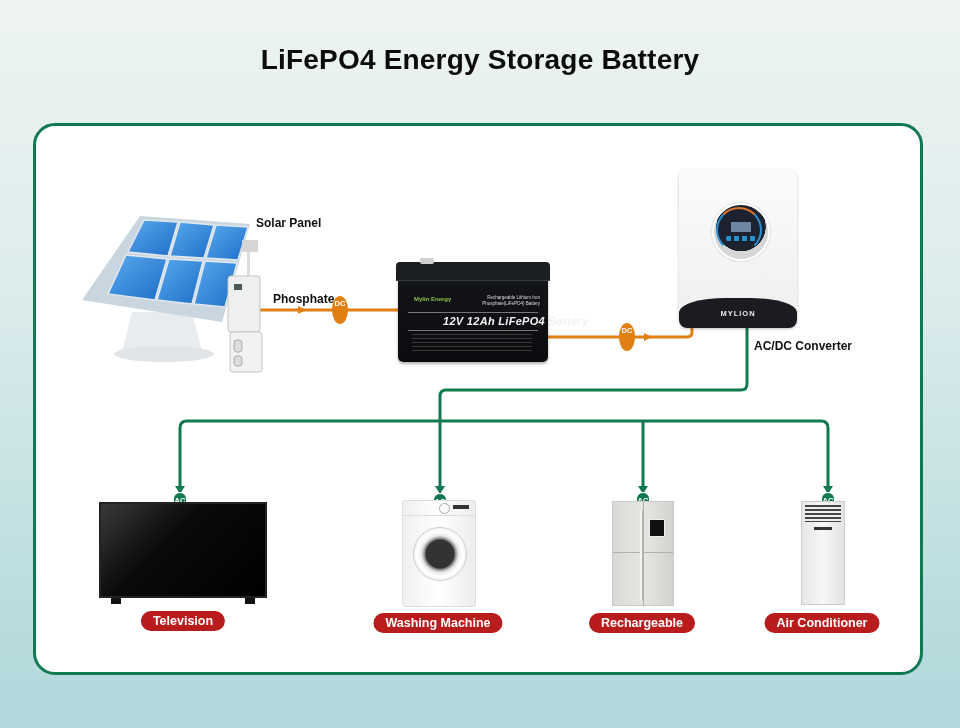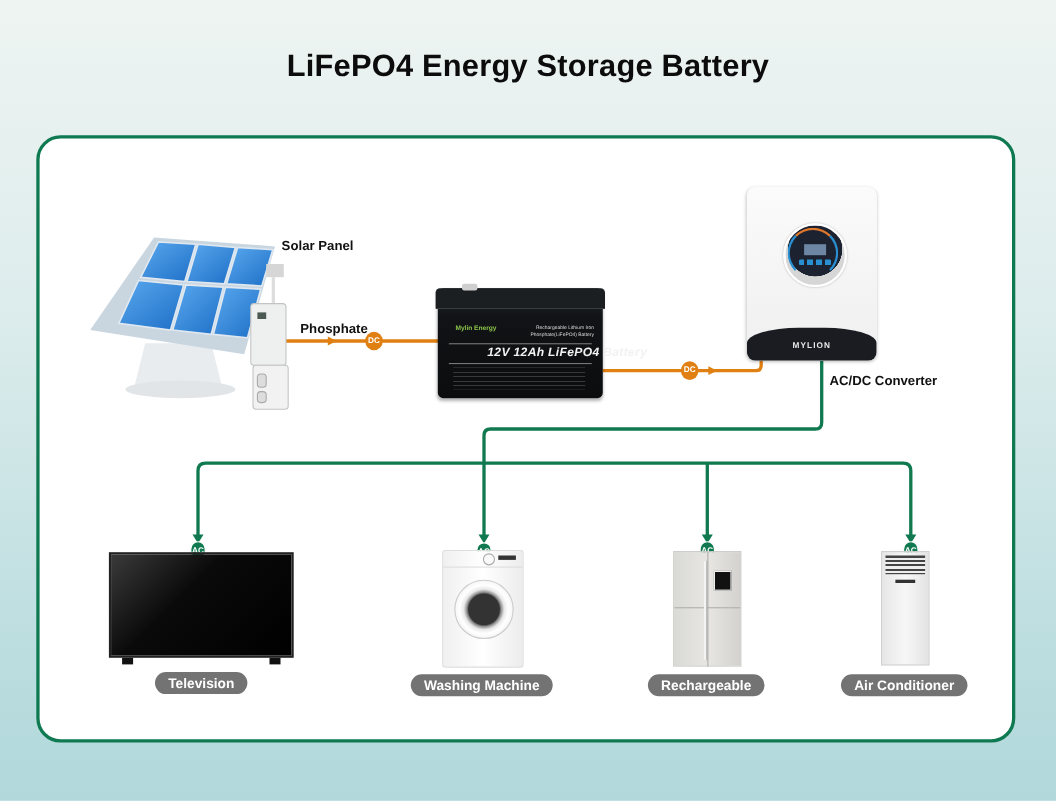--- a/index.html
+++ b/index.html
@@ -13,25 +13,25 @@
     font-size:28px; font-weight:bold; color:#0c0c0c; letter-spacing:0.2px;
   }
   .panel {
     position:absolute; left:33px; top:123px; width:890px; height:552px;
     background:#fff; border:3px solid #0f7a52; border-radius:22px; box-sizing:border-box;
   }
   svg.wires { position:absolute; left:0; top:0; width:960px; height:728px; }
   .label { position:absolute; font-size:12px; font-weight:bold; color:#111; white-space:nowrap; }
   .pill {
     position:absolute; height:20px; line-height:20px; padding:0 12px; border-radius:10px;
-    background:#737373; color:#fff; font-size:12.5px; font-weight:bold; white-space:nowrap;
+    background:#b91c1c; color:#fff; font-size:12.5px; font-weight:bold; white-space:nowrap;
     transform:translateX(-50%);
   }
   .badge {
-    position:absolute; width:16px; height:17px; border-radius:50%;
+    position:absolute; width:16px; height:28px; border-radius:50%;
     color:#fff; font-size:7.5px; font-weight:bold; text-align:center; line-height:16px;
     transform:translate(-50%,-50%);
   }
   .badge.dc { background:#e07f12; }
   .badge.ac { background:#10794f; border:1px solid #fff; width:14px; height:16px; border-radius:8px;margin-top:48px; }
   .device { position:absolute; }
   
   .battery {
     left:398px; top:262px; width:150px; height:100px;
     background:linear-gradient(180deg,#2a2d31 0%, #111316 25%, #0b0c0e 100%);

